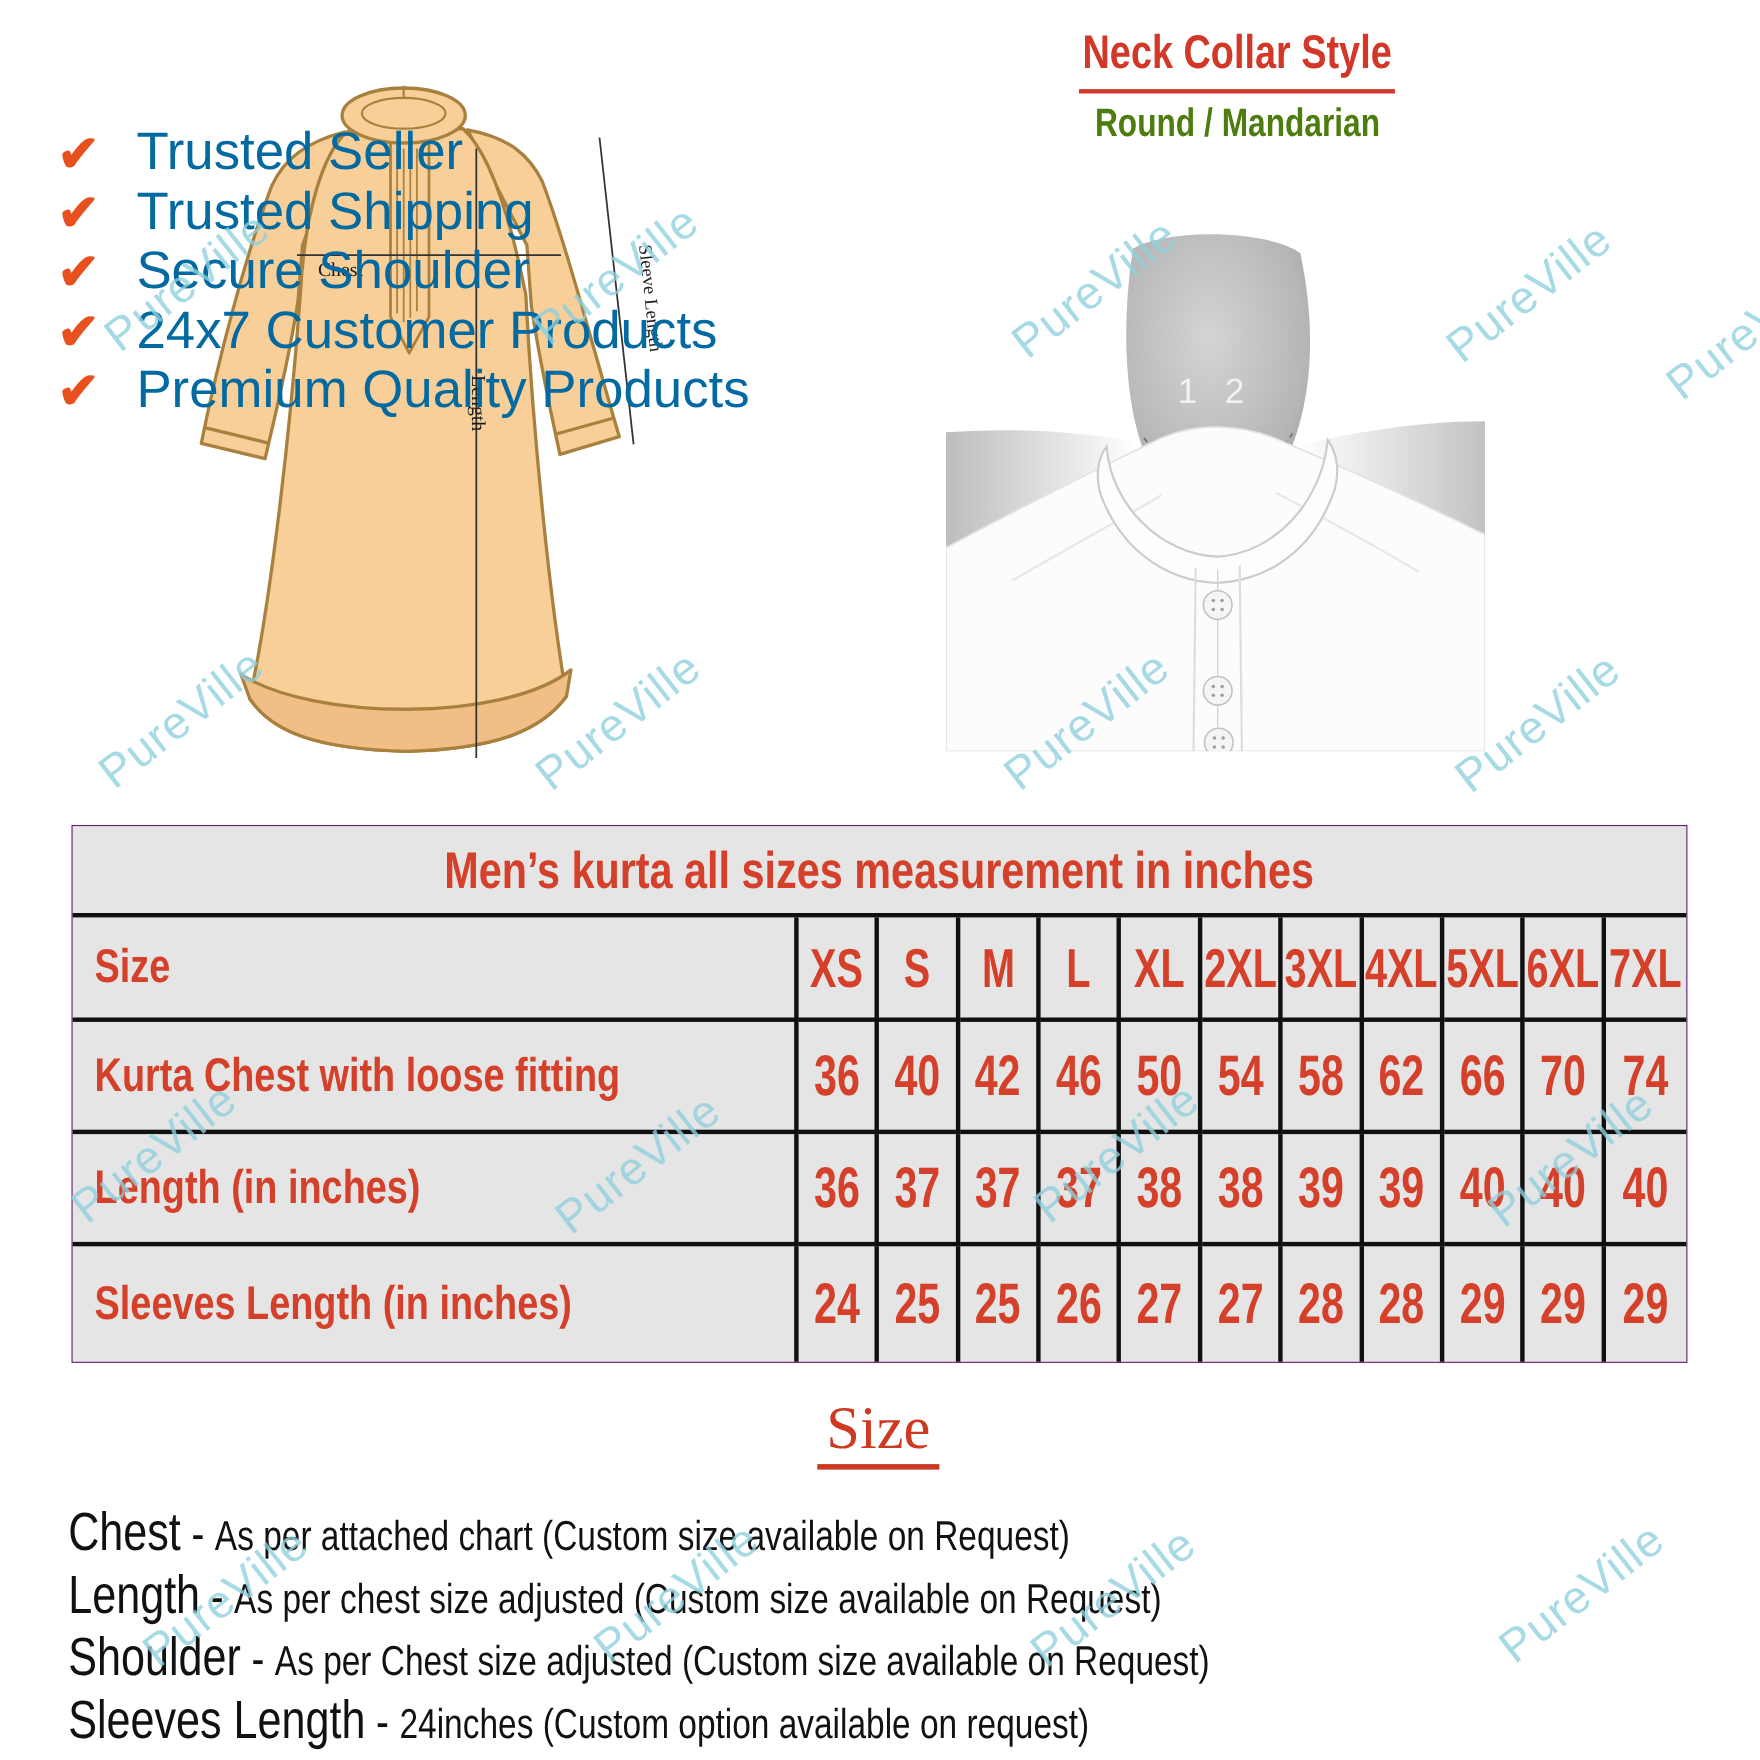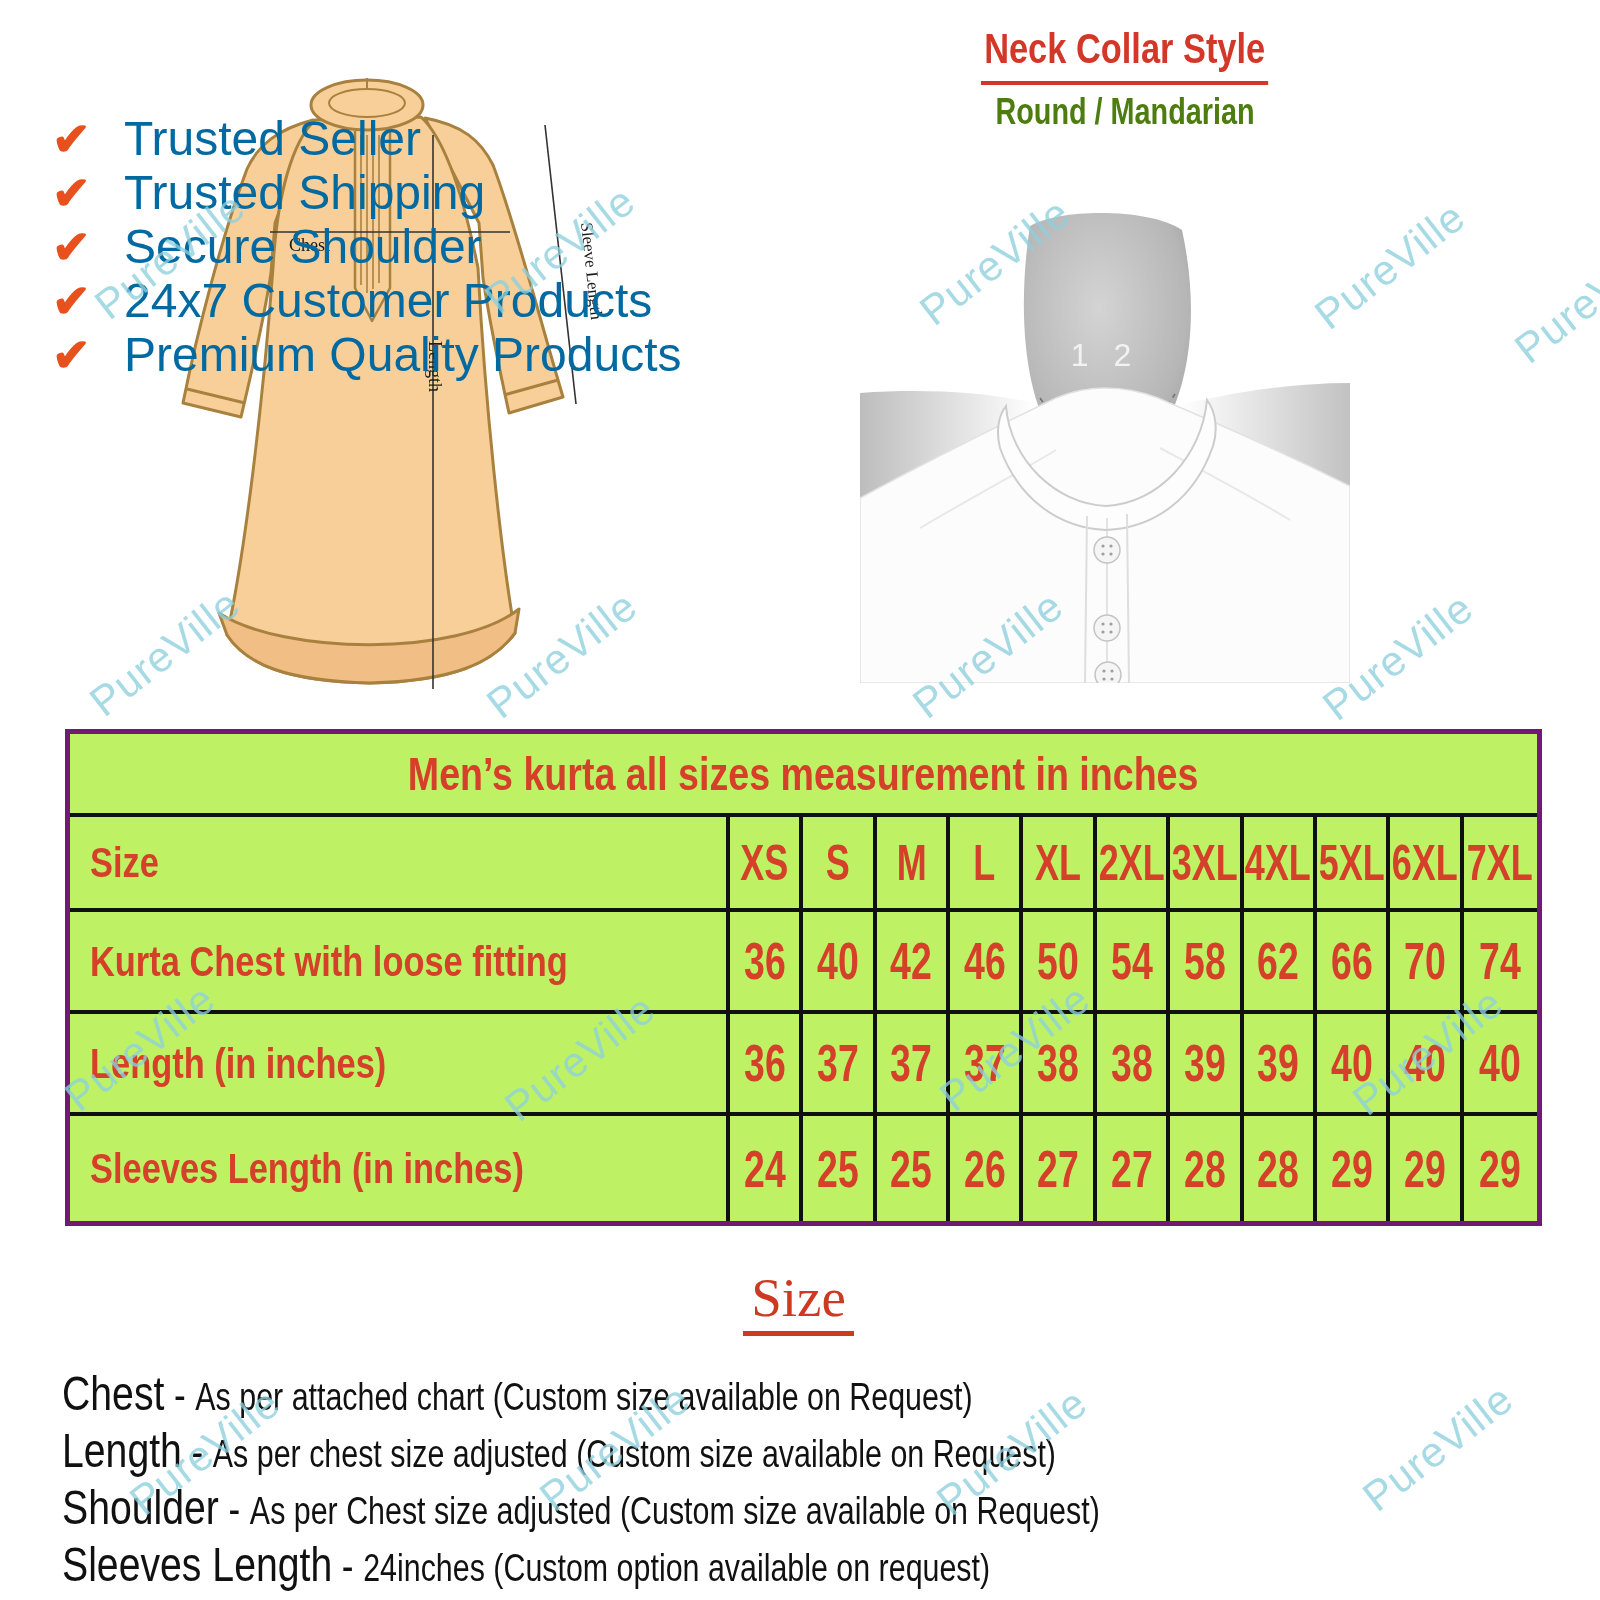--- a/index.html
+++ b/index.html
@@ -12,25 +12,25 @@
   .checklist{position:absolute;left:52px;top:112px;}
   .check-row{display:flex;align-items:center;height:54px;}
   .check-mark{color:#e8511d;font-size:46px;font-weight:bold;width:72px;line-height:54px;}
   .check-label{color:#0369a1;font-size:48px;line-height:54px;letter-spacing:0px;}
   
   .collar-head{position:absolute;left:930px;top:24px;width:390px;text-align:center;}
   .collar-title{display:inline-block;color:#d23728;font-size:43px;font-weight:bold;
                 border-bottom:4px solid #d23728;padding:0 4px 8px 4px;}
   .collar-sub{margin-top:6px;color:#4d7c0f;font-size:36px;font-weight:bold;}
   
-  .size-table{position:absolute;left:65px;top:729px;width:1467px;height:487px;
-              border:5px solid #701a75;display:grid;
+  .size-table{position:absolute;left:65px;top:750px;width:1467px;height:487px;
+              border:1px solid #701a75;display:grid;
               grid-template-columns:660px repeat(11,1fr);
               grid-template-rows:83px 95px 102px 102px 1fr;
-              background:#bef264;}
+              background:#e5e5e5;}
   .cell{border-right:4px solid #101010;border-bottom:4px solid #101010;
         display:flex;align-items:center;justify-content:center;overflow:hidden;}
   .cell.cr0{border-right:none;}
   .cell.cb0{border-bottom:none;}
   .cell.title-cell{grid-column:1 / 13;}
   .cell.label-cell{justify-content:flex-start;padding-left:20px;}
   .tbl-title{color:#d4402a;font-size:47px;font-weight:bold;}
   .tbl-label{color:#d4402a;font-size:43px;font-weight:bold;}
   .tbl-size{color:#d4402a;font-size:50px;font-weight:bold;transform:scaleX(0.72);}
   .tbl-num{color:#d4402a;font-size:52px;font-weight:bold;transform:scaleX(0.72);}

